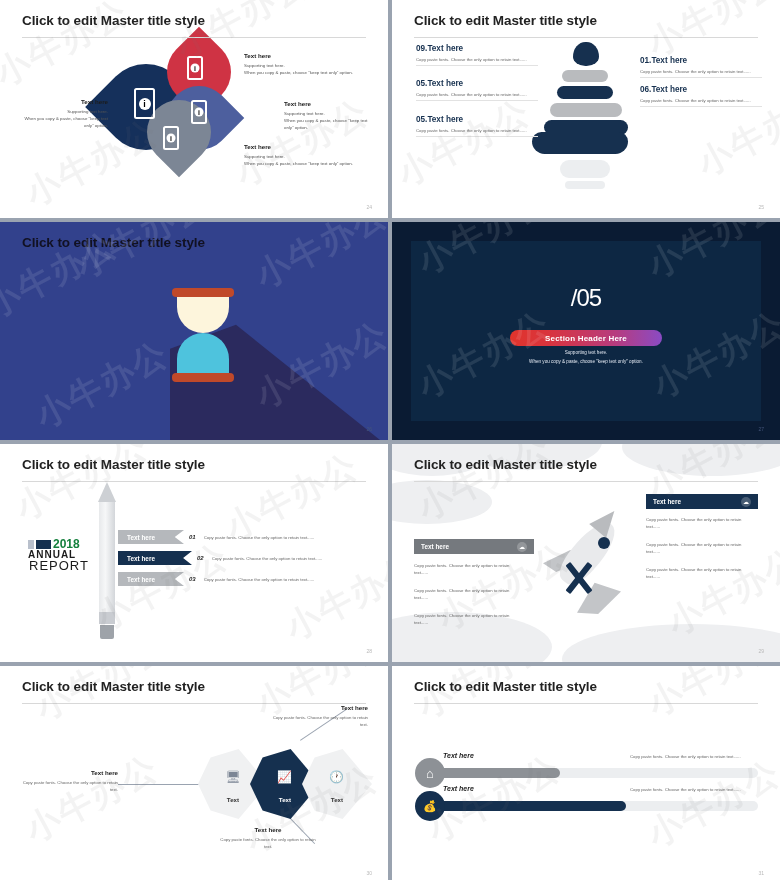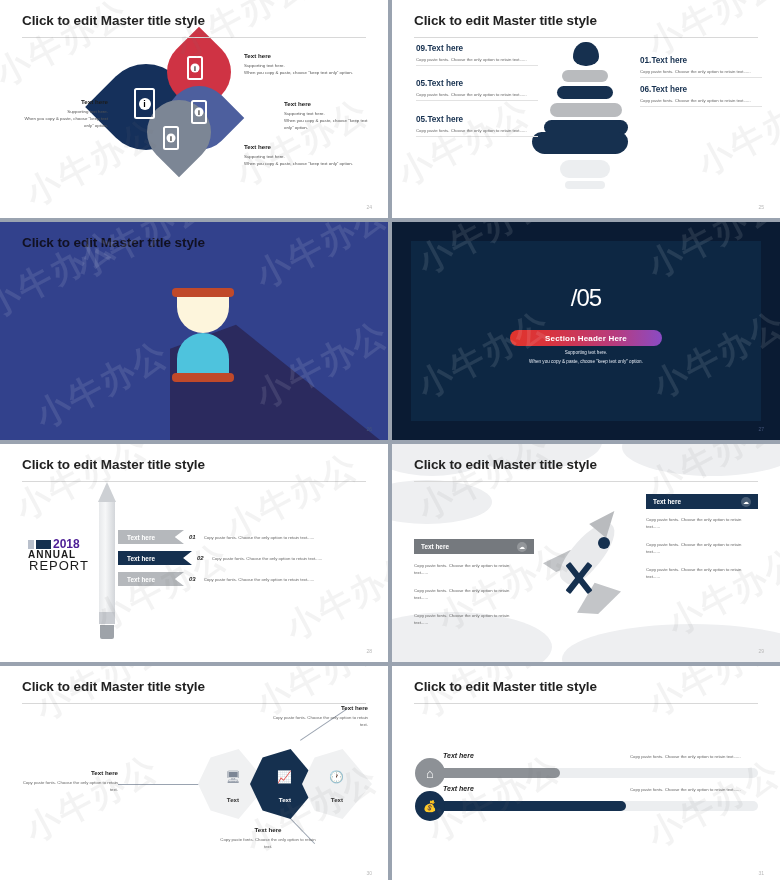--- a/index.html
+++ b/index.html
@@ -373,21 +373,21 @@
       <div class="tip"></div>
       <div class="body"></div>
       <div class="band"></div>
       <div class="eraser"></div>
     </div>
 
     <div style="position:absolute;left:28px;top:96px;width:62px;z-index:3;">
       <div style="display:flex;align-items:flex-end;gap:2px;">
         <span style="display:inline-block;width:6px;height:9px;background:#b9c0cc;"></span>
         <span style="display:inline-block;width:15px;height:9px;background:#15304f;"></span>
-        <span style="font-size:12px;font-weight:bold;color:#4c1d95;line-height:9px;">2018</span>
+        <span style="font-size:12px;font-weight:bold;color:#15803d;line-height:9px;">2018</span>
       </div>
       <div style="font-size:10px;font-weight:bold;letter-spacing:1px;color:#1b1b1b;margin-top:0px;">ANNUAL</div>
       <div style="font-size:13px;font-weight:normal;letter-spacing:1px;color:#1b1b1b;margin-top:-2px;text-align:center;">REPORT</div>
     </div>
 
     <div class="prow" style="left:118px;top:86px;">
       <div class="ptag grey">Text here</div>
       <div class="pidx">01</div>
       <div class="pbody">Copy paste fonts. Choose the only option to retain text......</div>
     </div>

